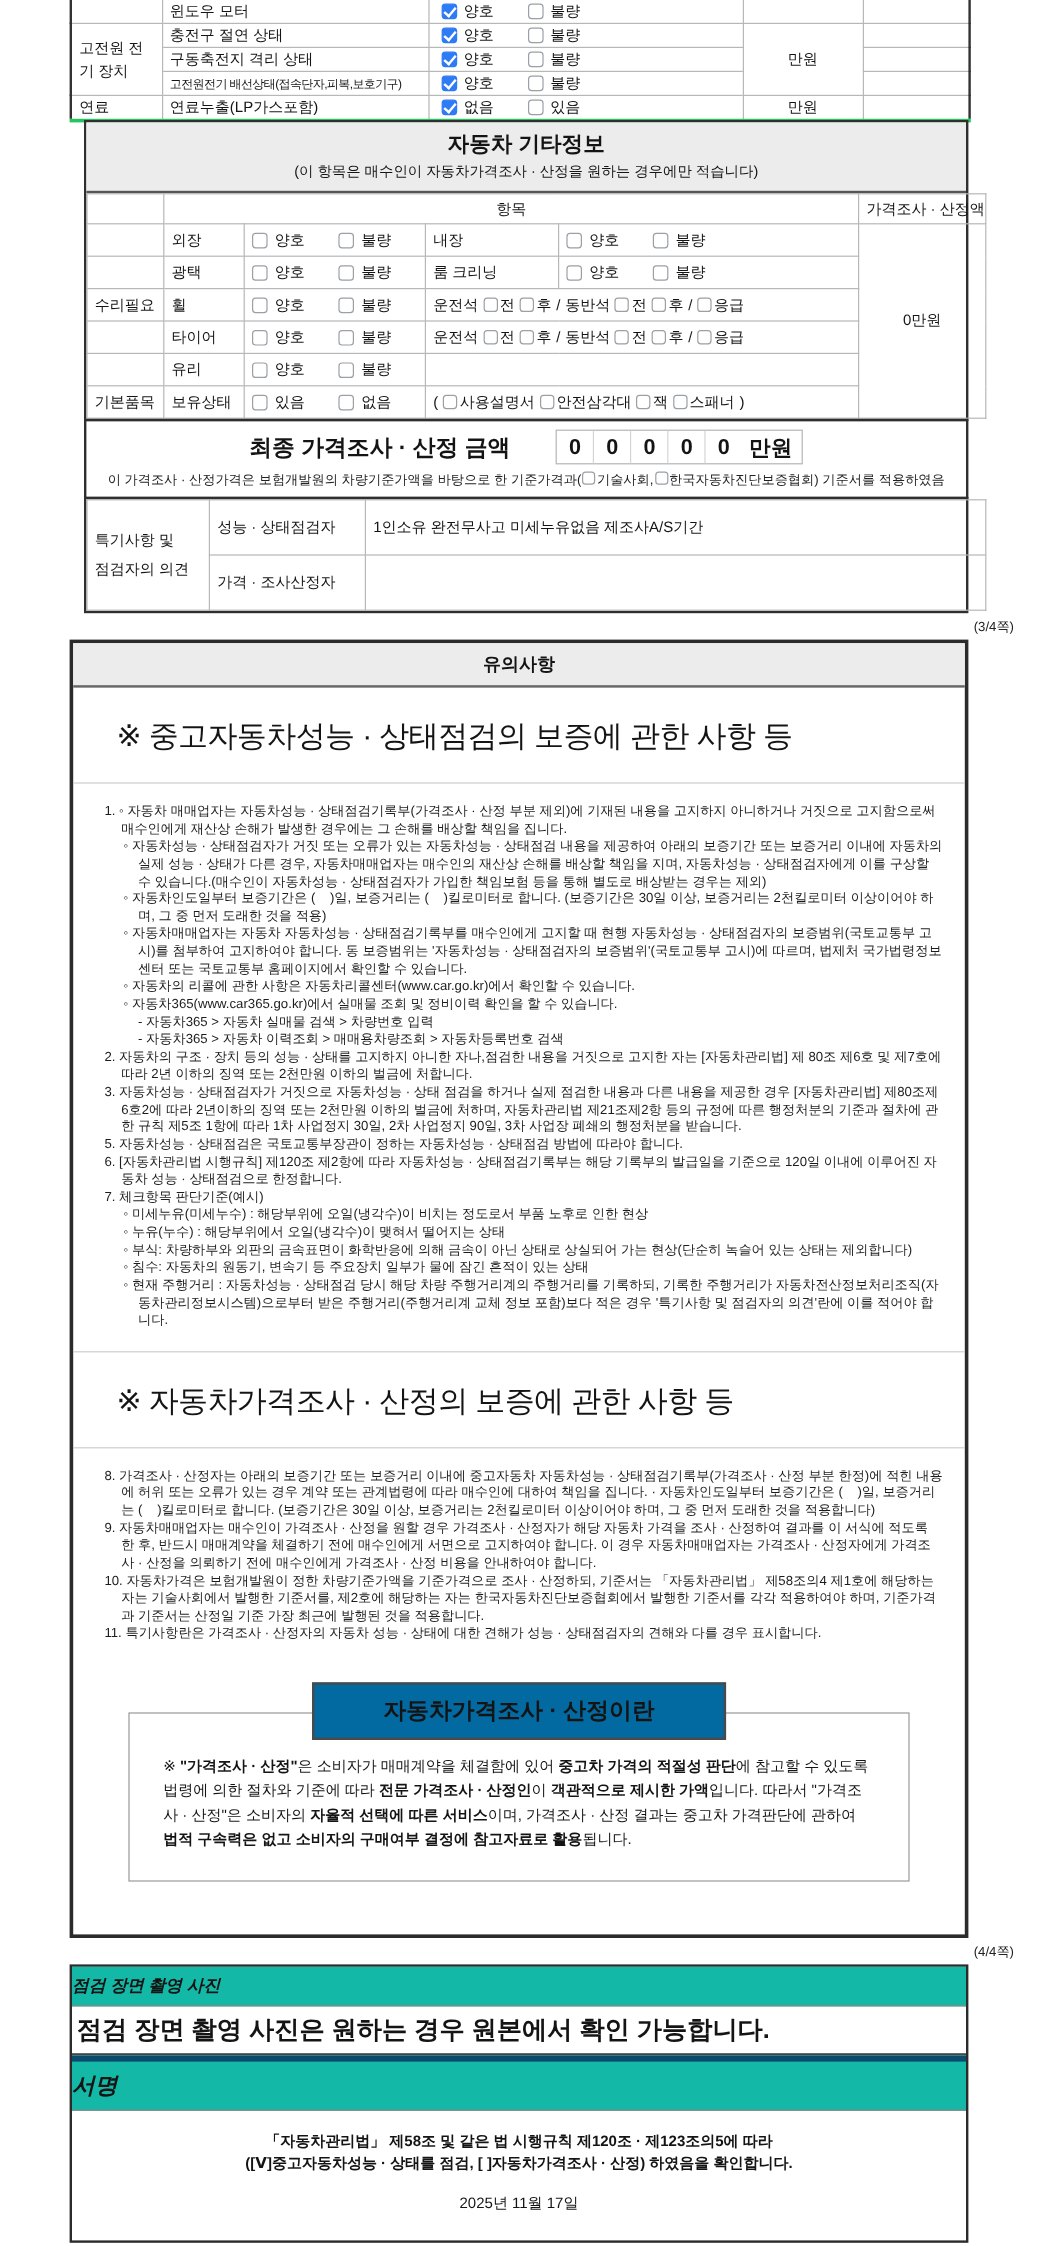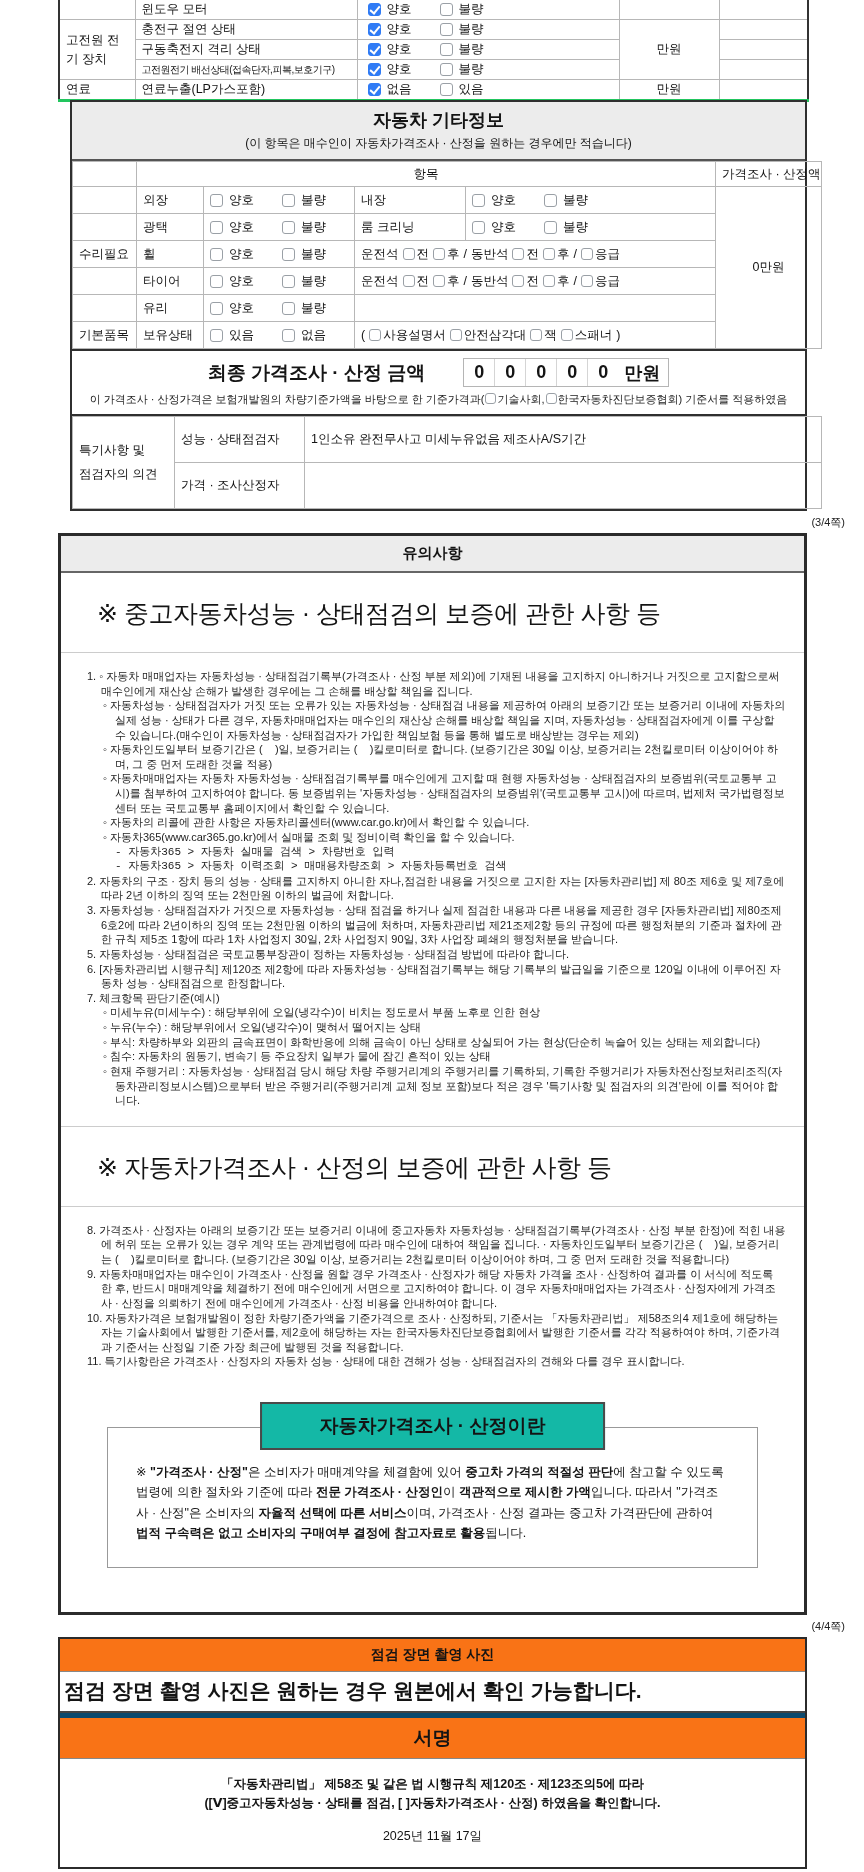--- a/index.html
+++ b/index.html
@@ -64,31 +64,31 @@
 
   
   .notice{border:3px solid #2b2b2b;margin-top:0;}
   .notice-head{background:#ececec;text-align:center;font-weight:bold;font-size:15px;padding:8px 0;border-bottom:2px solid #666;}
   .big-heading{font-size:25px;padding:24px 10px 22px 36px;border-bottom:1px solid #ccc;letter-spacing:-0.5px;}
   .big-heading.second{border-top:1px solid #ccc;margin-top:0;}
   .body-list{padding:16px 18px 18px 26px;font-size:11px;line-height:1.33;color:#1c1c1c;border-bottom:0;}
   .ln{white-space:normal;}
   .ln.ind0{padding-left:14px;text-indent:-14px;}
   .ln.ind1{padding-left:28px;text-indent:-12px;}
-  .ln.ind2{padding-left:38px;text-indent:-10px;font-family:Liberation Mono, monospace;}
+  .ln.ind2{padding-left:38px;text-indent:-10px;}
 
   .price-box-wrap{margin:40px 46px 28px;border:1px solid #999;position:relative;padding:34px 28px 24px;}
   .price-box-title{position:absolute;top:-26px;left:50%;transform:translateX(-50%);
-      background:#14b8a6;border:2px solid #4a4a4a;padding:9px 58px;font-size:19px;font-weight:bold;white-space:nowrap;}
+      background:#0369a1;border:2px solid #4a4a4a;padding:9px 58px;font-size:19px;font-weight:bold;white-space:nowrap;}
   .price-box-text{font-size:12.5px;line-height:1.62;white-space:normal;}
   .notice-bottom-pad{height:16px;}
 
   
   .lastbox{border:2px solid #2b2b2b;margin-top:0;}
-  .bar{background:#f97316;text-align:center;font-weight:bold;padding:7px 0;border-bottom:1px solid #888;}
+  .bar{background:#14b8a6;text-align:left;font-weight:bold;padding:7px 0;border-bottom:1px solid #888;font-style:italic;}
   .bar.photo{font-size:14px;}
   .bar.sign{font-size:19px;border-top:5px solid #0c4a6e;}
   .photo-line{font-size:21px;font-weight:bold;padding:5px 4px 6px;border-bottom:2px solid #444;}
   .sign-block{padding:16px 0 12px;text-align:center;}
   .law{font-size:12.5px;font-weight:bold;line-height:1.55;}
   .sign-date{font-size:12.5px;margin:14px 0 10px;}
 </style>
 </head>
 <body>
 

